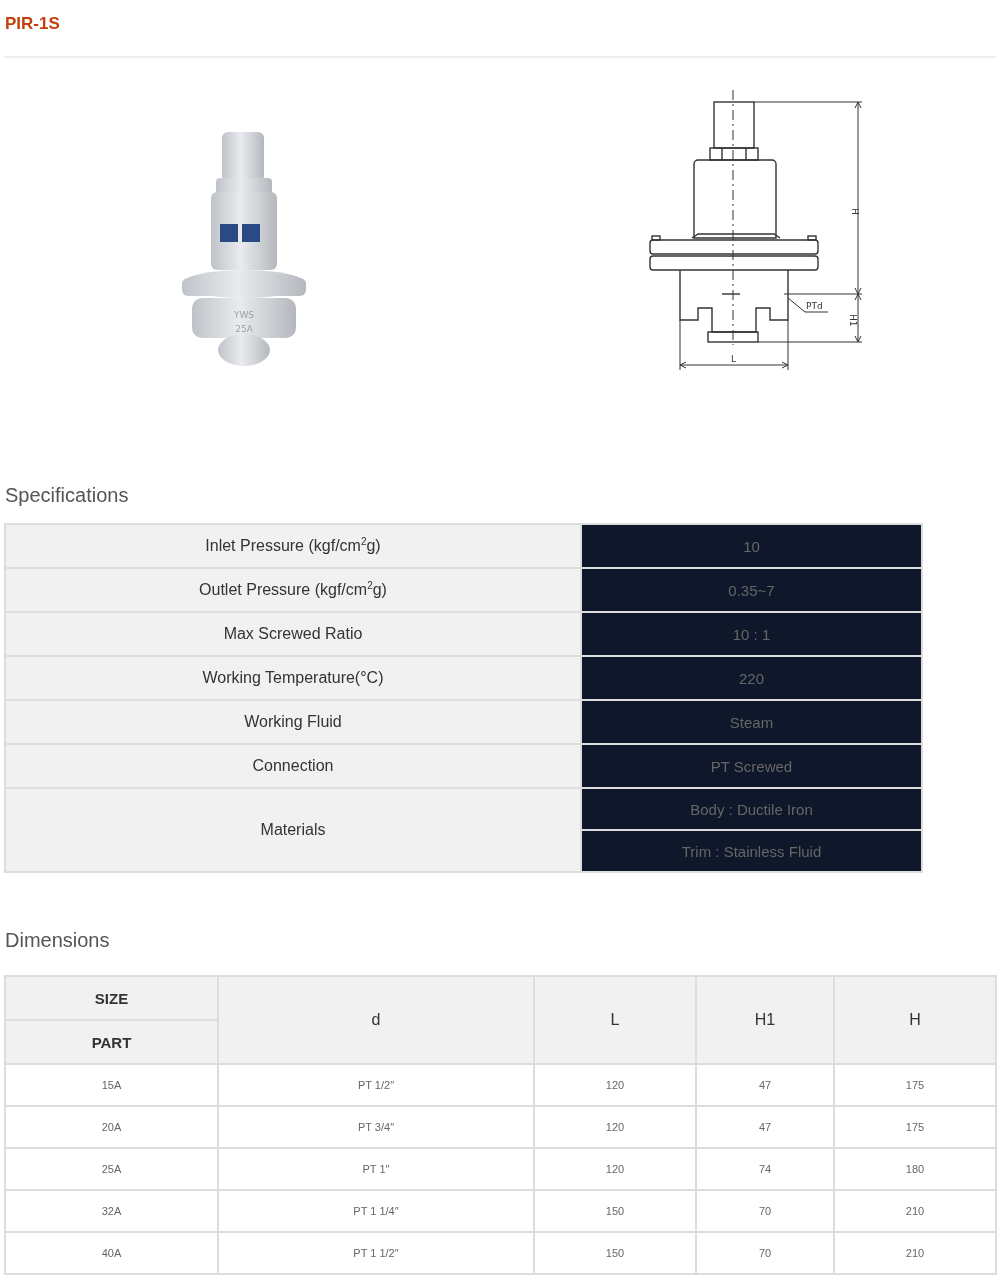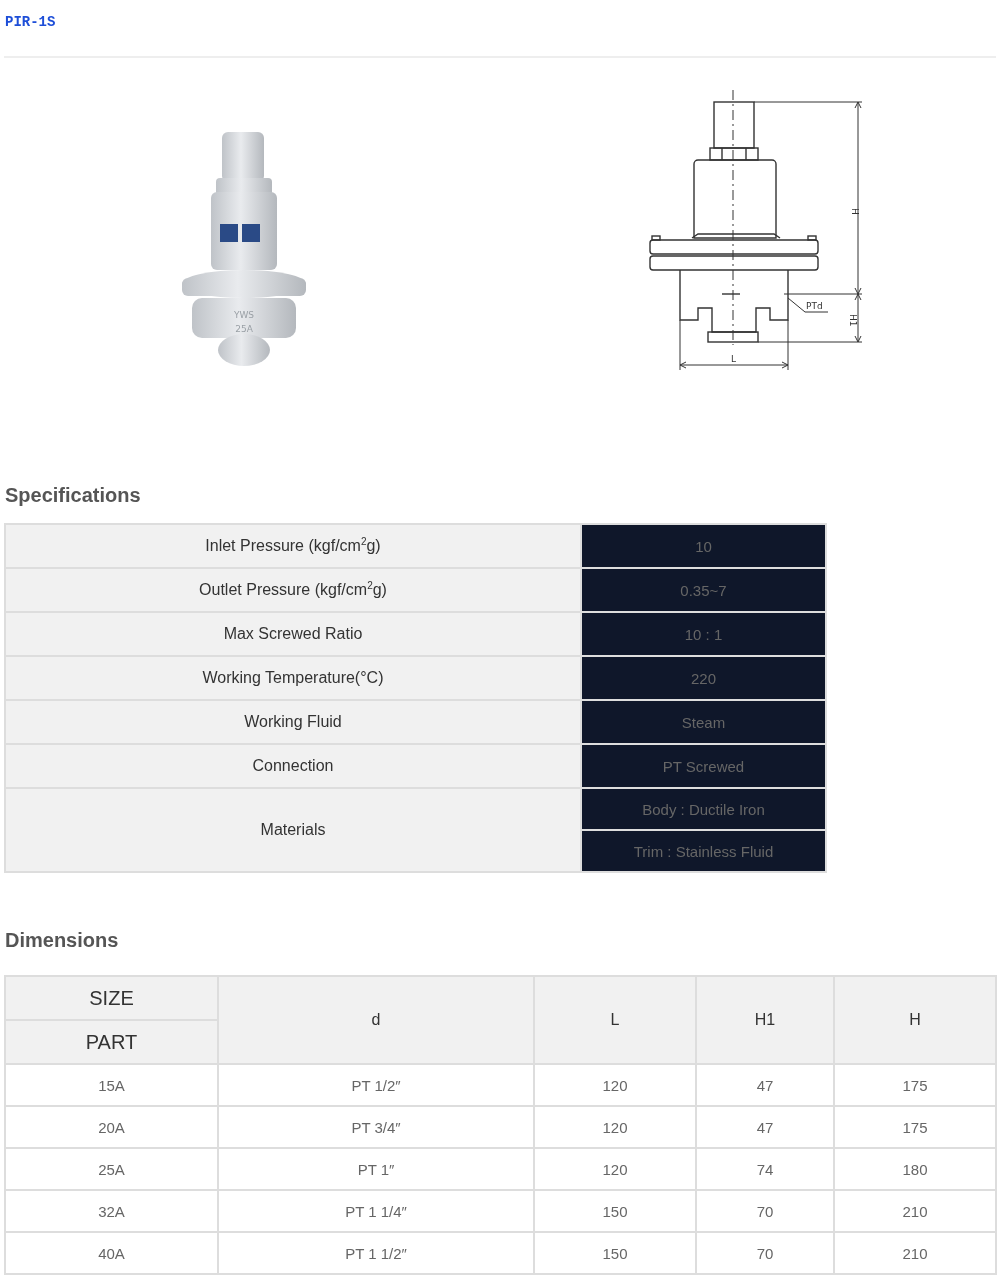--- a/index.html
+++ b/index.html
@@ -1,53 +1,53 @@
 <!DOCTYPE html>
 <html><head>
   <meta charset="utf-8">
   <style>
     * { box-sizing: border-box; margin: 0; padding: 0; }
     html, body { width: 1000px; height: 1280px; background: #ffffff; overflow: hidden; }
     body { font-family: "DejaVu Sans", "Liberation Sans", sans-serif; color: #555555; position: relative; }
 
     .title {
       position: absolute; left: 5px; top: 14px;
-      font-size: 14px; font-weight: bold; color: #1d4ed8; letter-spacing: 0px;
-      font-family: Liberation Mono, monospace;
+      font-size: 17px; font-weight: bold; color: #c2410c; letter-spacing: 0px;
+      font-family: Liberation Sans, sans-serif;
     }
     .title-rule {
       position: absolute; left: 4px; top: 56px; width: 992px; height: 2px; background: #eeeeee;
     }
 
     .photo { position: absolute; left: 178px; top: 128px; width: 150px; height: 250px; }
     .drawing { position: absolute; left: 640px; top: 90px; width: 240px; height: 290px; }
 
     .section-heading {
-      position: absolute; left: 5px; font-size: 20px; color: #555555; font-weight: bold;
+      position: absolute; left: 5px; font-size: 20px; color: #555555; font-weight: normal;
       font-family: "Liberation Sans", sans-serif;
     }
     #spec-heading { top: 484px; }
     #dim-heading { top: 929px; }
 
-    table { border-collapse: collapse; position: absolute; left: 4px; width: 823px; table-layout: fixed;
+    table { border-collapse: collapse; position: absolute; left: 4px; width: 919px; table-layout: fixed;
       font-family: "Liberation Sans", sans-serif; font-size: 16px; }
     td, th { border: 2px solid #dddddd; text-align: center; vertical-align: middle; font-weight: normal; }
 
     #spec-table { top: 523px; }
     #spec-table td.lbl { background: #f1f1f1; color: #333333; width: 576px; }
     #spec-table td.val { background: #0f172a; color: #666666; font-size: 15px; }
     #spec-table tr.r { height: 44px; }
     #spec-table tr.rm { height: 42px; }
     sup { font-size: 10px; vertical-align: super; line-height: 0; }
 
     #dim-table { top: 975px; }
-    #dim-table th { background: #f1f1f1; color: #333333; font-weight: normal; font-size: 20px; }
+    #dim-table th { background: #f1f1f1; color: #333333; font-weight: bold; font-size: 15px; }
     #dim-table th.thin { font-weight: normal; font-size: 16px; }
     #dim-table tr.h { height: 44px; }
-    #dim-table td { color: #666666; font-size: 15px; height: 42px; background: #fff; }
+    #dim-table td { color: #666666; font-size: 11px; height: 42px; background: #fff; }
   </style>
 </head>
 <body>
 
 <div class="title">PIR-1S</div>
 <div class="title-rule"></div>
 
 <svg class="photo" viewBox="0 0 150 250">
   <defs>
     <linearGradient id="metal" x1="0" x2="1" y1="0" y2="0">

